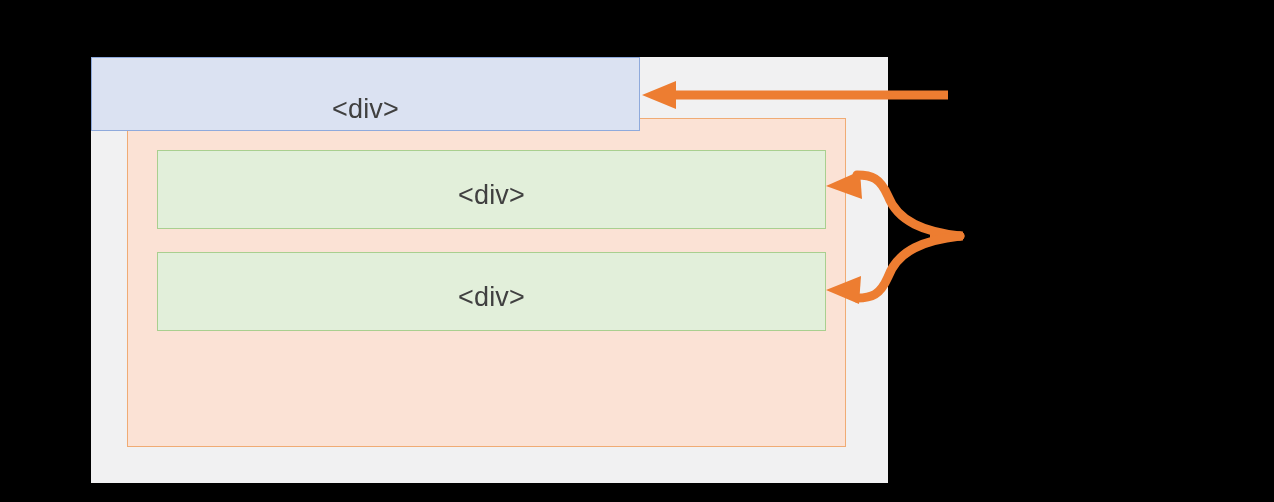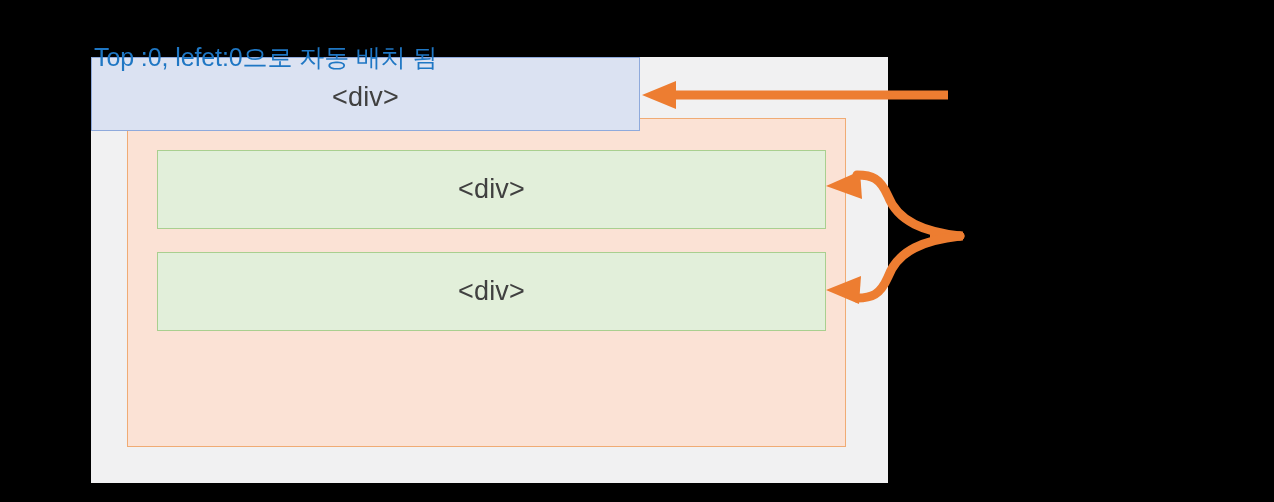--- a/index.html
+++ b/index.html
@@ -58,20 +58,21 @@
   }
   #green-div-1 { top: 150px; }
   #green-div-2 { top: 252px; }
 
   .div-label {
     font-size: 27px;
     color: #404040;
     line-height: 1;
     letter-spacing: 0.2px;
     white-space: nowrap;
+    margin-top: 12px;
   }
 
   
   #blue-div {
     position: absolute;
     left: 91px;
     top: 57px;
     width: 549px;
     height: 74px;
     background: #dbe2f2;
@@ -123,21 +124,20 @@
   </div>
 
   <div id="green-div-2" class="green-div">
     <span class="div-label">&lt;div&gt;</span>
   </div>
 
   <div id="blue-div">
     <span class="div-label">&lt;div&gt;</span>
   </div>
 
-  <div id="annotation-text">Top :0, lefet:0으로 자동 배치 됨</div>
 
   <svg id="arrow-layer" viewBox="0 0 1274 502">
 
     <g>
       <line x1="948" y1="95" x2="664" y2="95" stroke="#ed7d31" stroke-width="9" stroke-linecap="butt"></line>
       <polygon points="642,95 676,81 676,109" fill="#ed7d31"></polygon>
     </g>
 
     <g>
 

